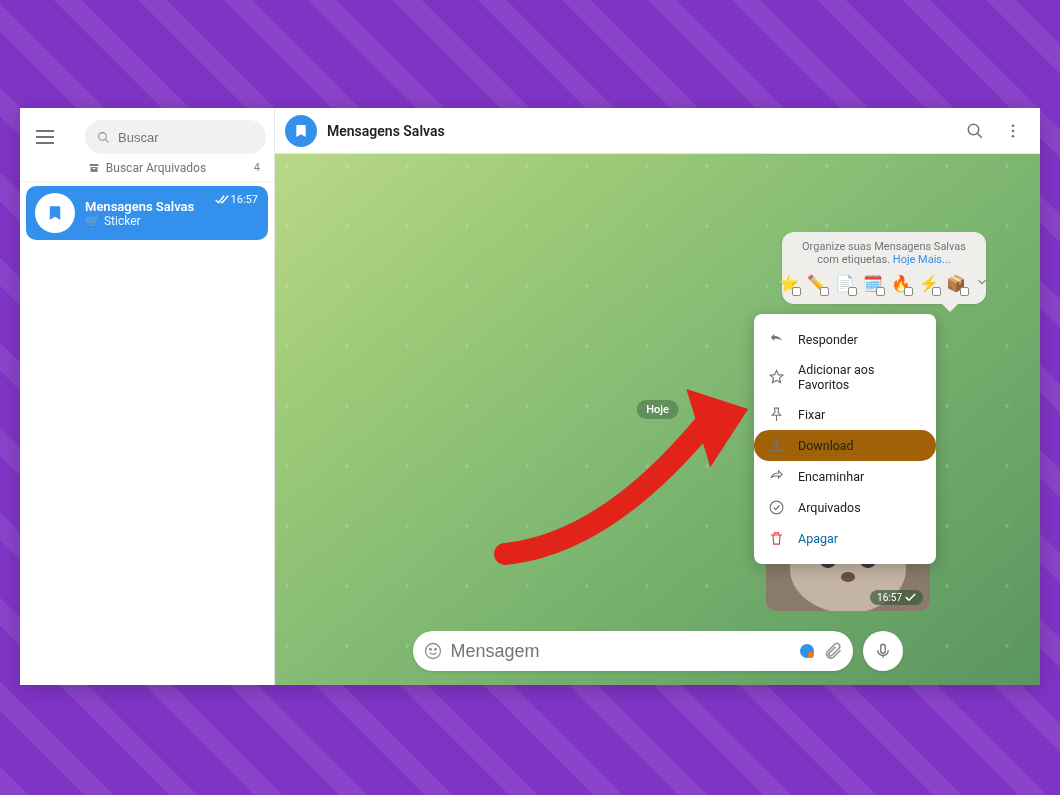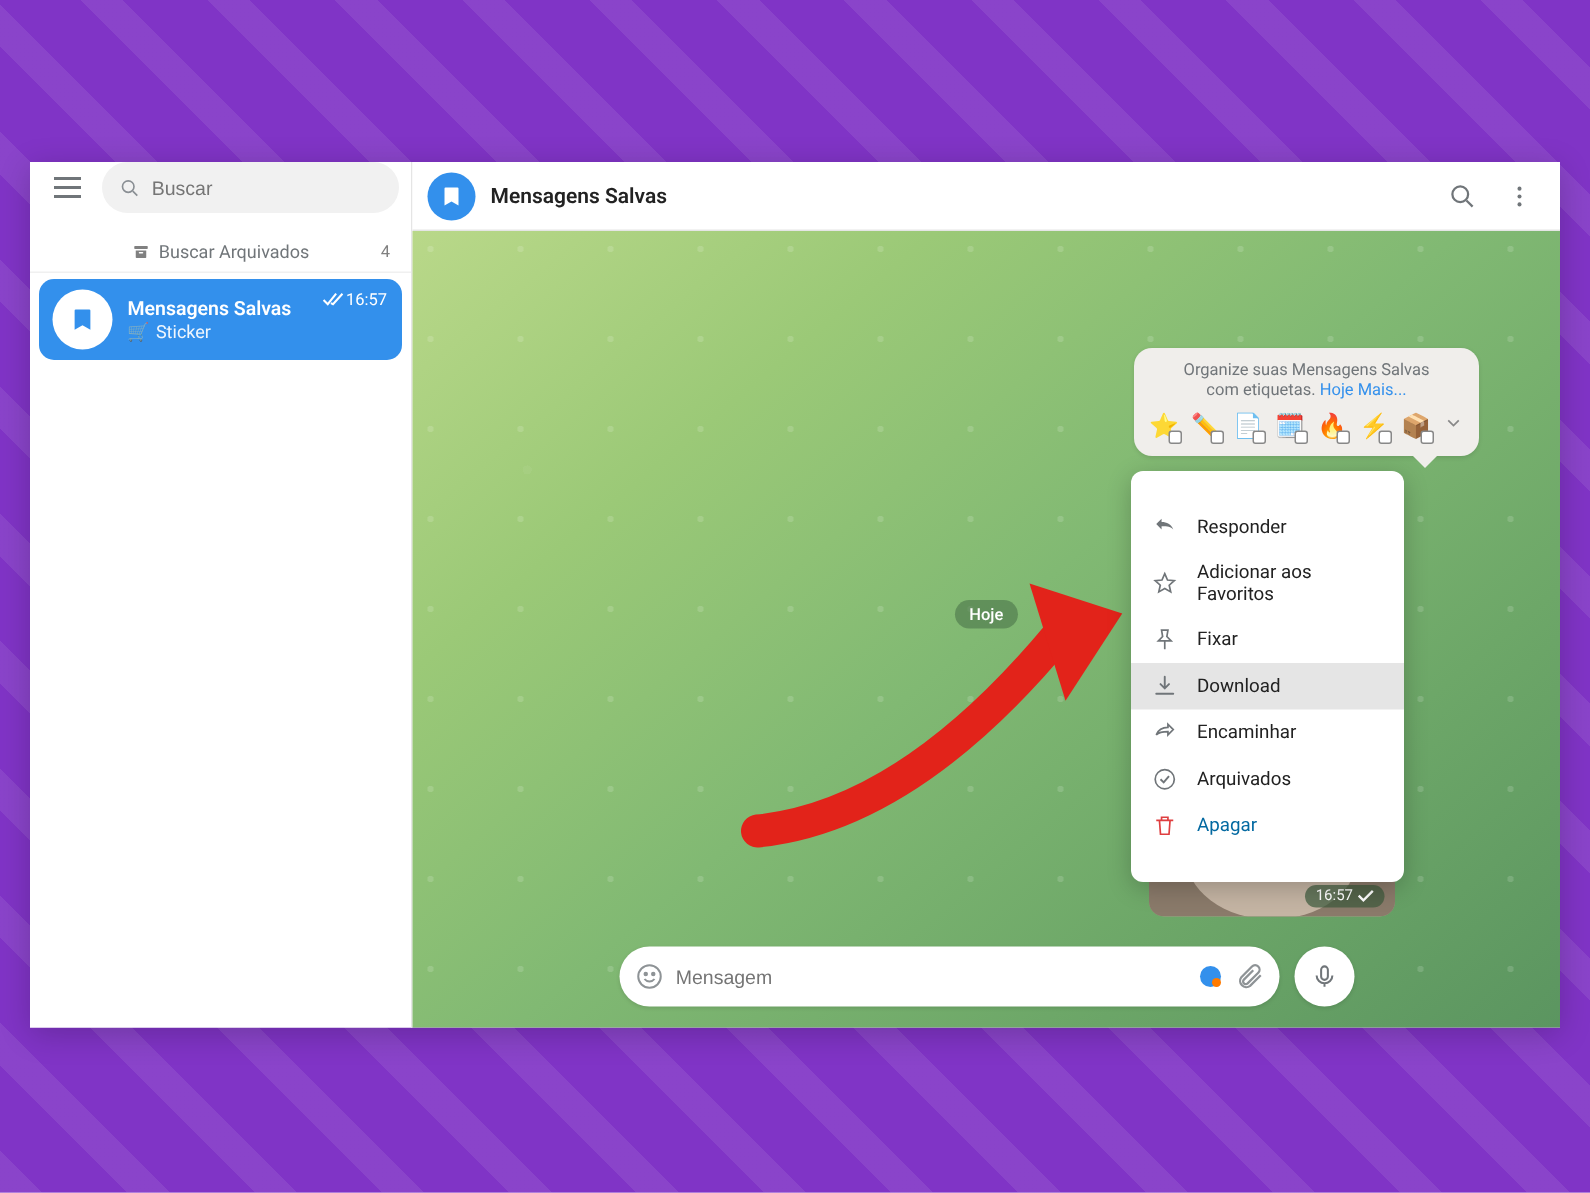--- a/index.html
+++ b/index.html
@@ -28,22 +28,22 @@
   }
   
   .sidebar {
     width: 255px;
     border-right: 1px solid #e5e5e5;
     background: #fff;
     display: flex; flex-direction: column;
   }
   .sb-top {
     height: 46px;
-    display: flex; align-items: flex-start;
-    padding: 0 8px; gap: 6px;
+    display: flex; align-items: flex-end;
+    padding: 0 8px; gap: 23px;
   }
   .hamburger {
     width: 34px; height: 34px; border-radius: 50%;
     display:flex;align-items:center;justify-content:center;
     color:#707579; cursor:pointer;
   }
   .search {
     flex:1; height: 34px; background:#f1f1f1;
     border-radius: 17px; display:flex; align-items:center;
     padding: 0 12px; gap:8px; color:#8a8f94;
@@ -102,21 +102,21 @@
   .chat-doodles{
     position:absolute;inset:0;
     background:
       radial-gradient(circle at 10% 30%, rgba(255,255,255,.1) 0 3px, transparent 3px),
       radial-gradient(circle at 40% 70%, rgba(255,255,255,.1) 0 3px, transparent 3px),
       radial-gradient(circle at 70% 40%, rgba(255,255,255,.1) 0 3px, transparent 3px),
       radial-gradient(circle at 85% 80%, rgba(255,255,255,.1) 0 3px, transparent 3px);
     opacity:.5;
   }
   .hint-bubble{
-    position:absolute;top:78px;right:54px;width:230px;
+    position:absolute;top:78px;right:54px;width:204px;
     background:#f0eeeb;border-radius:12px;padding:8px 10px 10px;
     font-size:11px;color:#707579;text-align:center;
     box-shadow:0 1px 3px rgba(0,0,0,.1);
   }
   .hint-bubble .link{color:#3390ec;}
   .hint-tags{
     margin-top:6px;display:flex;gap:8px;align-items:center;justify-content:center;
   }
   .tag-emoji{
     width:22px;height:22px;font-size:16px;position:relative;
@@ -147,42 +147,42 @@
   .msg-time-chip{
     position:absolute;right:7px;bottom:6px;
     background:rgba(60,90,60,.7);color:#fff;border-radius:10px;
     font-size:10px;padding:2px 7px;display:flex;align-items:center;gap:3px;
   }
   
   .ctx-menu{
     position:absolute;top:160px;right:104px;
     width:182px;background:#fff;border-radius:8px;
     box-shadow:0 4px 16px rgba(0,0,0,.22);
-    padding:22px 0;z-index:5;
+    padding:10px 0;z-index:5;
   }
   .ctx-item{
     display:flex;align-items:center;gap:13px;
     padding:7px 14px;font-size:12.5px;color:#222;cursor:pointer;
   }
-  .ctx-item:hover,.ctx-item.hover{background:#e5e5e5;}
+  .ctx-item:hover,.ctx-item.hover{background:#a16207;border-radius:15px;}
   .ctx-item.danger{color:#0369a1;}
   .ctx-icon{width:17px;height:17px;color:#707579;flex-shrink:0;}
   .ctx-item.danger .ctx-icon{color:#df3f40;}
   
   .composer{
     position:absolute;bottom:14px;left:50%;transform:translateX(-50%);
     width:490px;display:flex;gap:10px;align-items:center;
   }
   .compose-box{
     flex:1;height:40px;background:#fff;border-radius:20px;
     display:flex;align-items:center;padding:0 10px;gap:8px;
     box-shadow:0 1px 3px rgba(0,0,0,.12);
   }
   .compose-box input{
-    flex:1;border:none;outline:none;font-size:13px;color:#333;background:transparent;
+    flex:1;border:none;outline:none;font-size:18px;color:#333;background:transparent;
   }
   .compose-side-icon{width:20px;height:20px;color:#8e9396;cursor:pointer;}
   .blue-dot{width:16px;height:16px;}
   .mic-btn{
     width:40px;height:40px;border-radius:50%;background:#fff;
     display:flex;align-items:center;justify-content:center;
     color:#707579;box-shadow:0 1px 3px rgba(0,0,0,.12);cursor:pointer;
   }
   
   .arrow-annotation{

